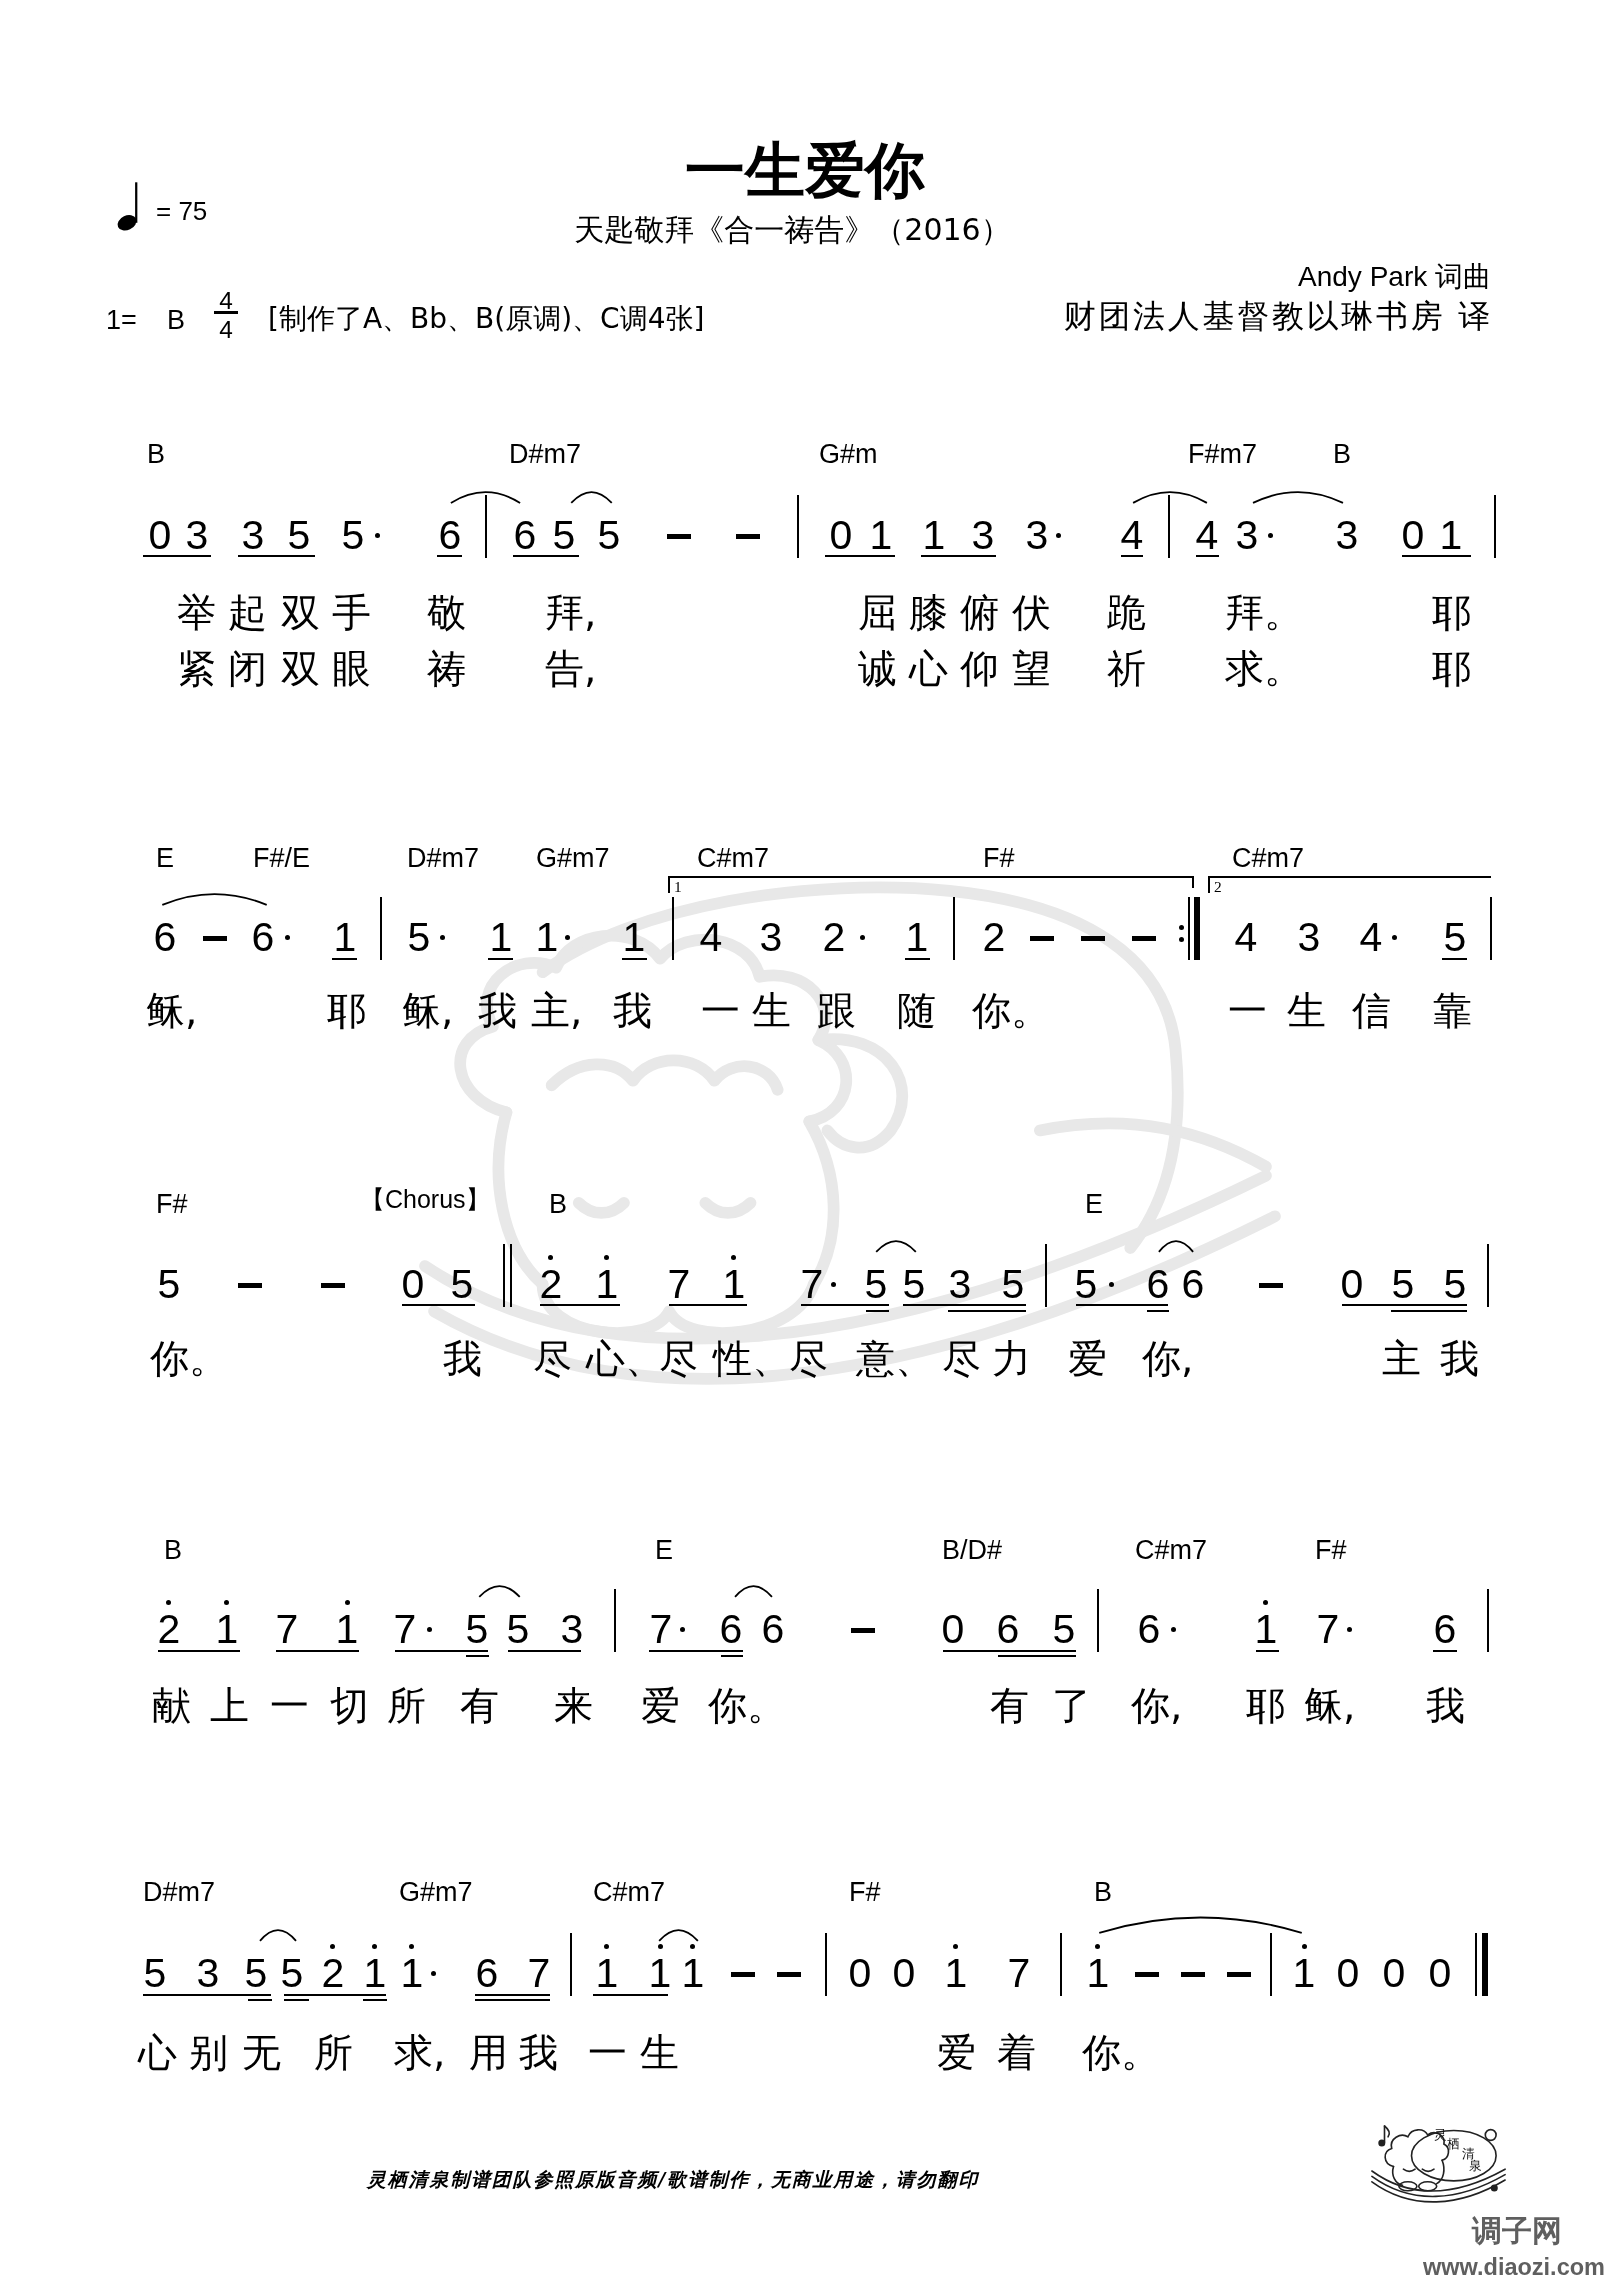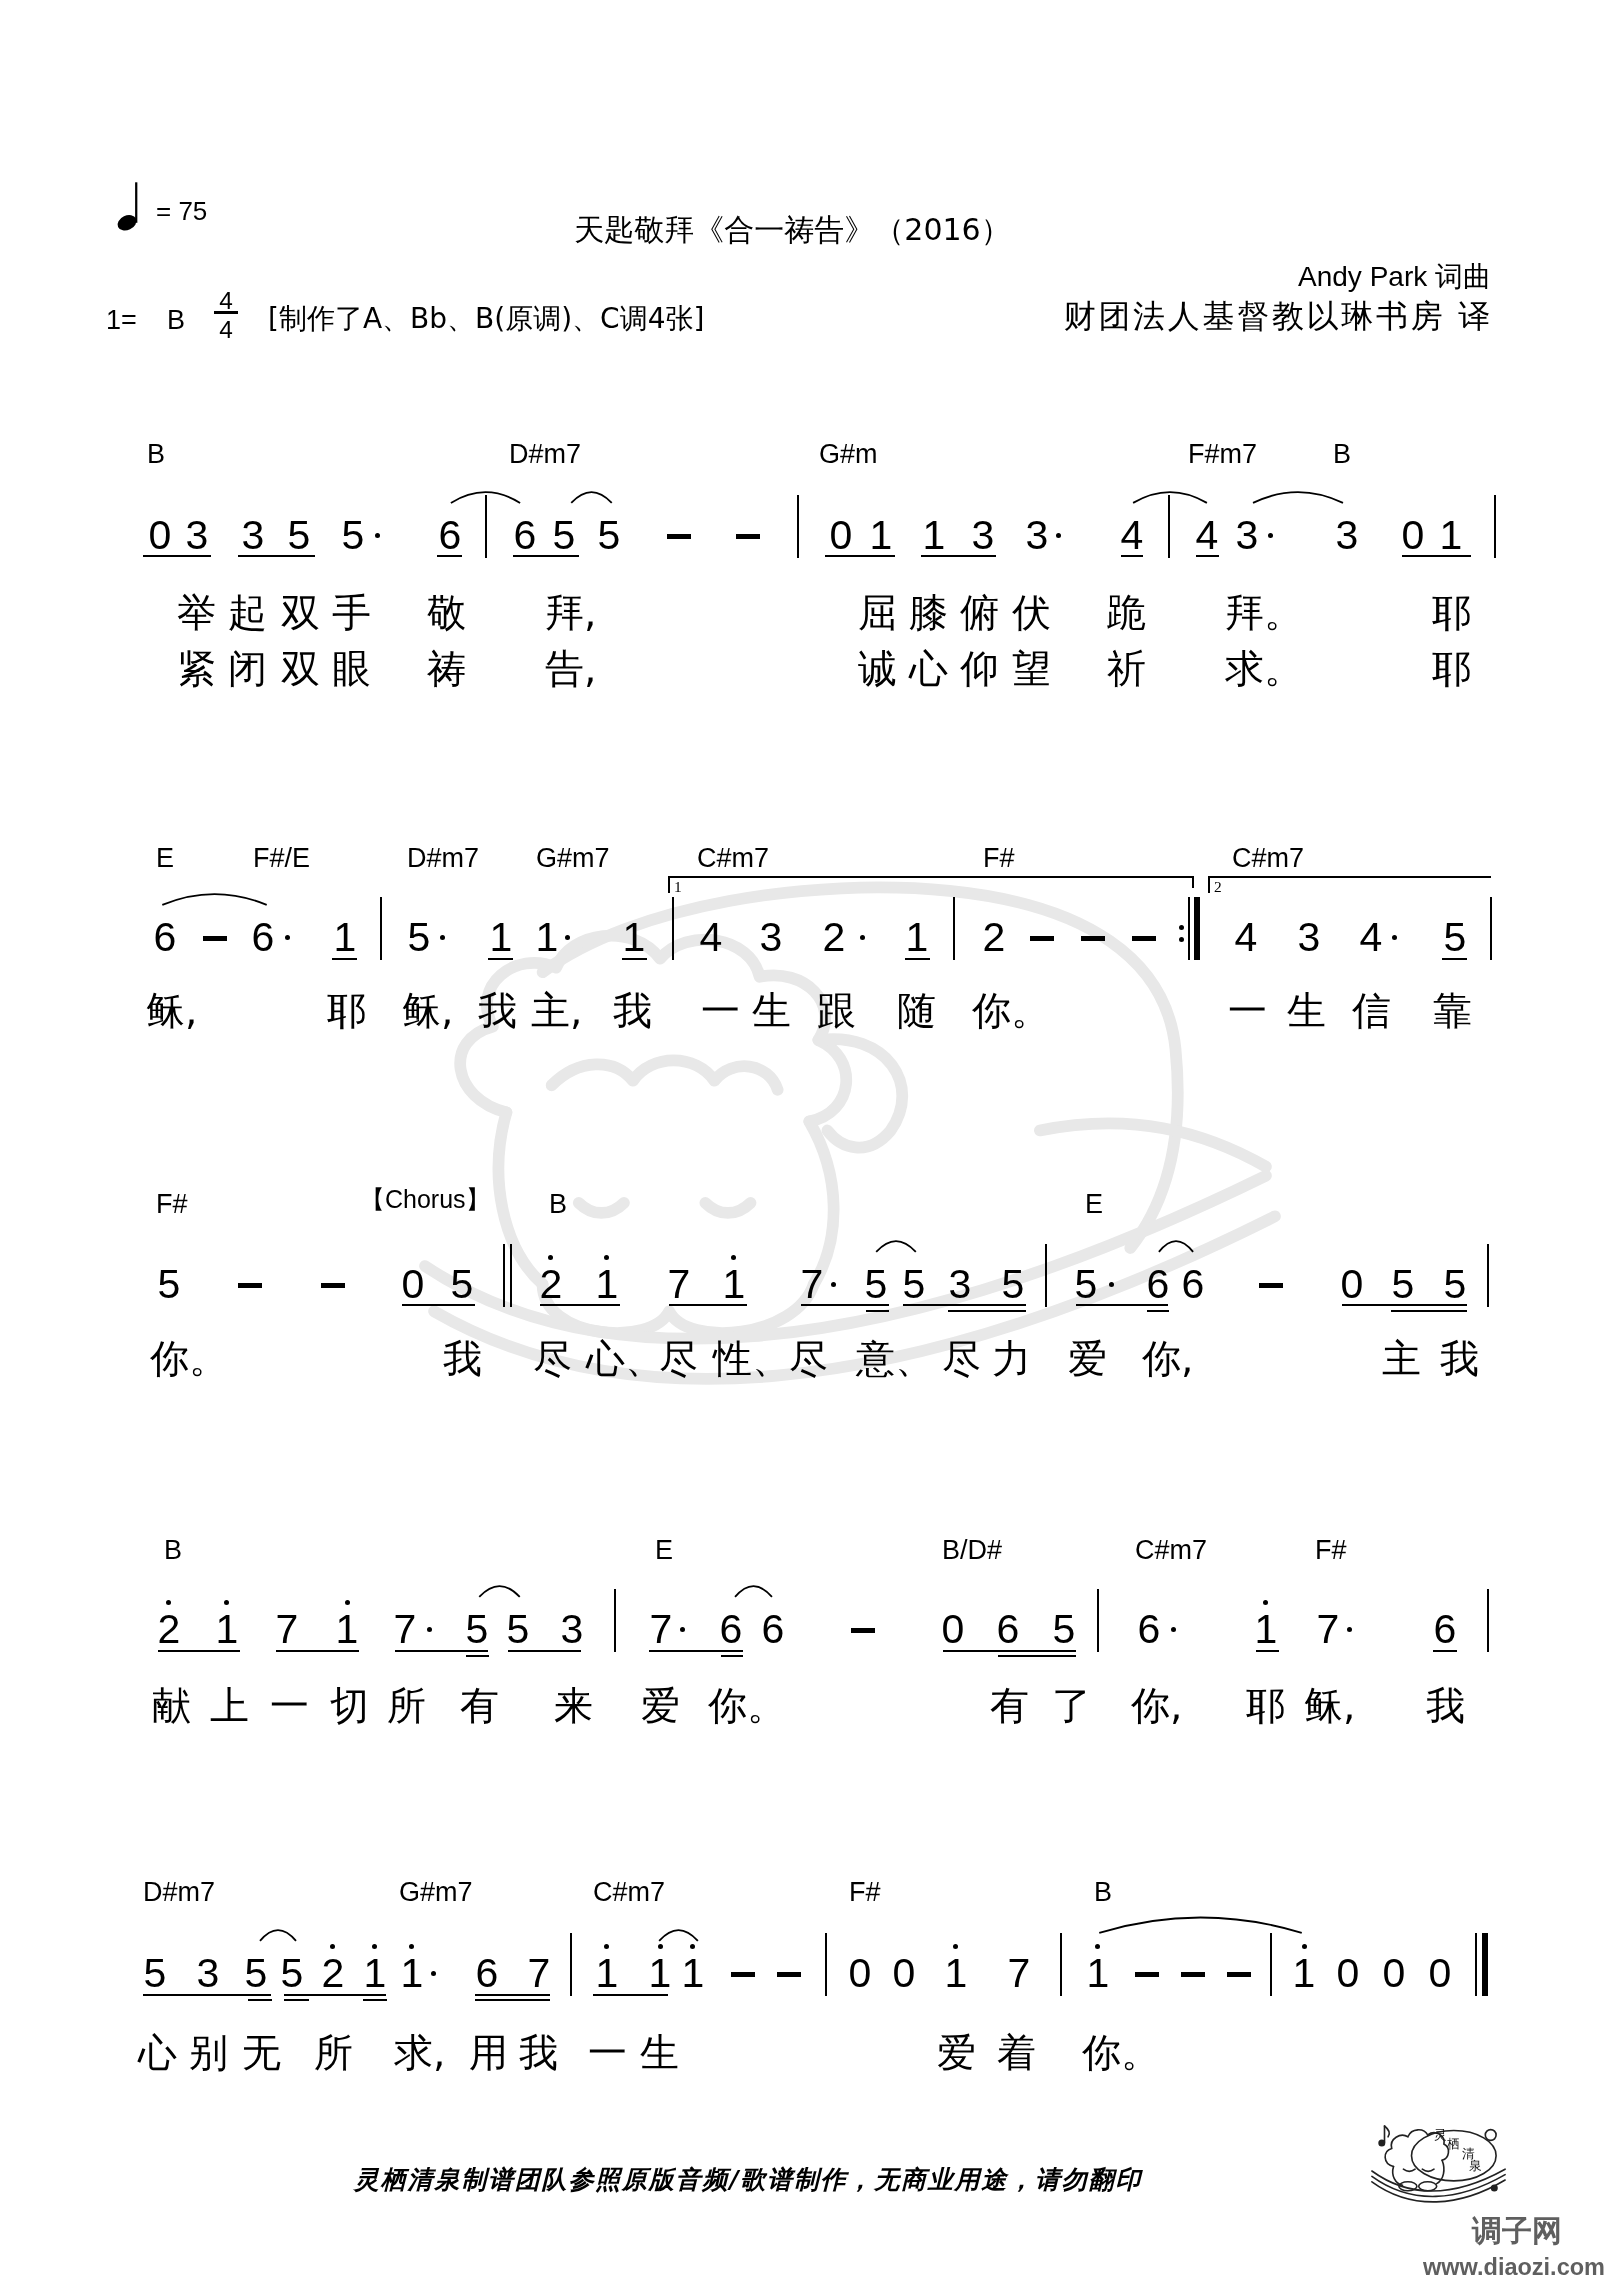--- a/index.html
+++ b/index.html
@@ -40,22 +40,22 @@
   .bar.thick { width: 6.3px; }
   .vline { position: absolute; background: #000; }
   .volta-label { position: absolute; font-family: "Liberation Serif", serif; font-size: 15.4px; line-height: 15.4px; }
   .chord { position: absolute; font-size: 27px; line-height: 27px; white-space: nowrap; }
   .section-label { position: absolute; font-size: 25px; line-height: 27px; white-space: nowrap; font-weight: normal; }
   .lyric { position: absolute; font-family: "DejaVu Sans", sans-serif; font-size: 39px; line-height: 43px; white-space: nowrap; }
   .slur { position: absolute; overflow: visible; }
   .slur path { fill: none; stroke: #000; stroke-width: 2; }
 
   
-  .notice { position: absolute; left: 354px; top: 2165px; font-family: "DejaVu Serif", serif; font-weight: bold;
-            font-style: italic; font-size: 25px; line-height: 29px; letter-spacing: 1.8px; white-space: nowrap; }
+  .notice { position: absolute; left: 367px; top: 2165px; font-family: "DejaVu Serif", serif; font-weight: bold;
+            font-style: italic; font-size: 19px; line-height: 29px; letter-spacing: 1.8px; white-space: nowrap; }
   .logo { position: absolute; left: 1366px; top: 2117px; width: 154px; height: 90px; overflow: visible; }
   .logo path, .logo ellipse, .logo circle { fill: none; stroke: #222; stroke-width: 1.8; stroke-linecap: round; }
   .logo-char { position: absolute; font-family: "DejaVu Sans", sans-serif; font-size: 12.7px; line-height: 13.6px; color: #111; }
   .site-name { position: absolute; left: 1458px; top: 2214px; width: 118px; text-align: center;
                font-family: "DejaVu Sans", sans-serif; font-weight: bold; font-size: 30px; line-height: 34px; color: #5f5f5f; }
   .site-url { position: absolute; left: 1417px; top: 2255px; width: 194px; text-align: center;
               font-weight: bold; font-size: 23.5px; line-height: 25px; color: #5f5f5f; white-space: nowrap; }
 </style>
 </head>
 <body>
@@ -75,20 +75,21 @@
     <path d="M 470 1400 C 650 1520, 950 1520, 1400 1300"></path>
     <path d="M 480 1450 C 680 1565, 980 1560, 1410 1345"></path>
     <path d="M 1150 1250 C 1250 1230, 1330 1250, 1400 1290"></path>
   </svg>
 
   <svg class="tempo-note" viewBox="120 195 40 70">
     <ellipse cx="140" cy="247" rx="11" ry="8" transform="rotate(-25 140 247)" fill="#000"></ellipse>
     <rect x="149" y="202" width="2.5" height="45" fill="#000"></rect>
   </svg>
   <div class="tempo-text">= 75</div>
+  <div class="title">一生爱你</div>
   <div class="subtitle">天匙敬拜《合一祷告》（2016）</div>
   <div class="credit-1">Andy Park 词曲</div>
   <div class="credit-2">财团法人基督教以琳书房 译</div>
   <div class="key-prefix">1=</div>
   <div class="key-tonic">B</div>
   <div class="time-num">4</div>
   <div class="time-line"></div>
   <div class="time-den">4</div>
   <div class="versions">[制作了A、Bb、B(原调)、C调4张]</div>
 

